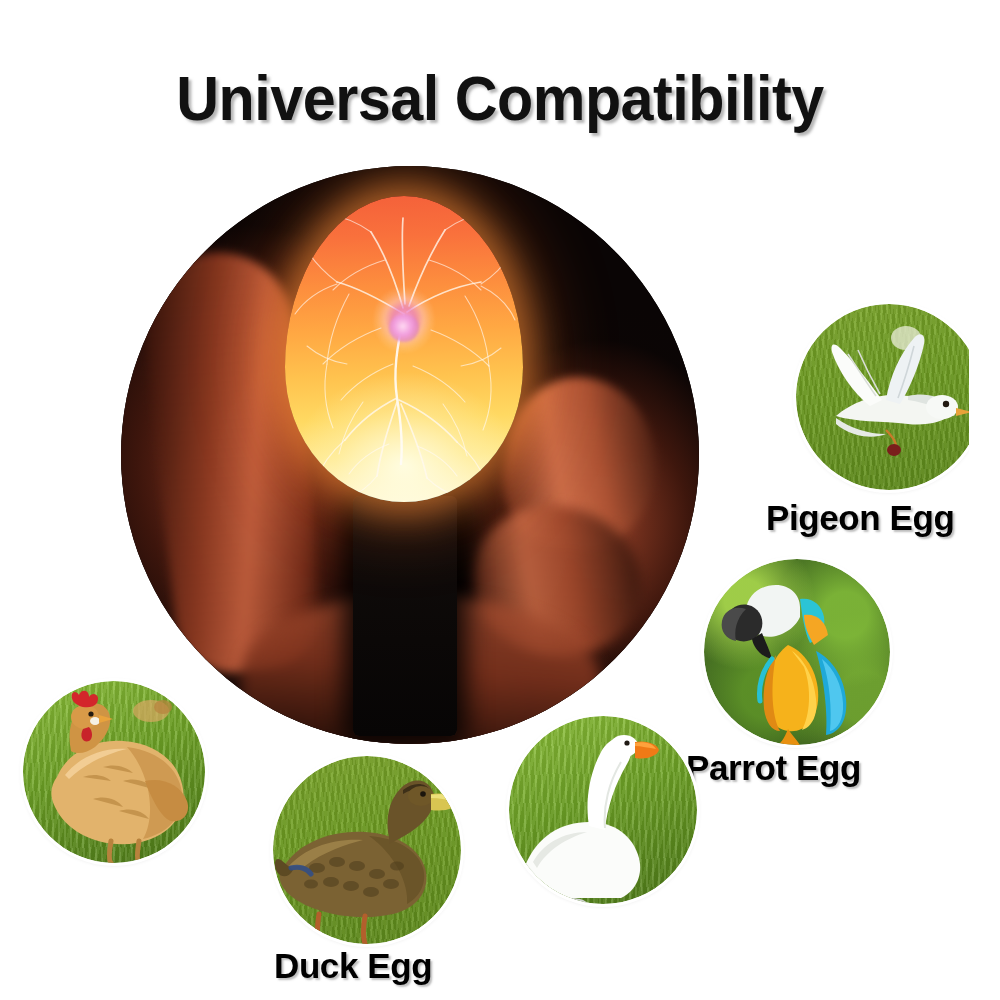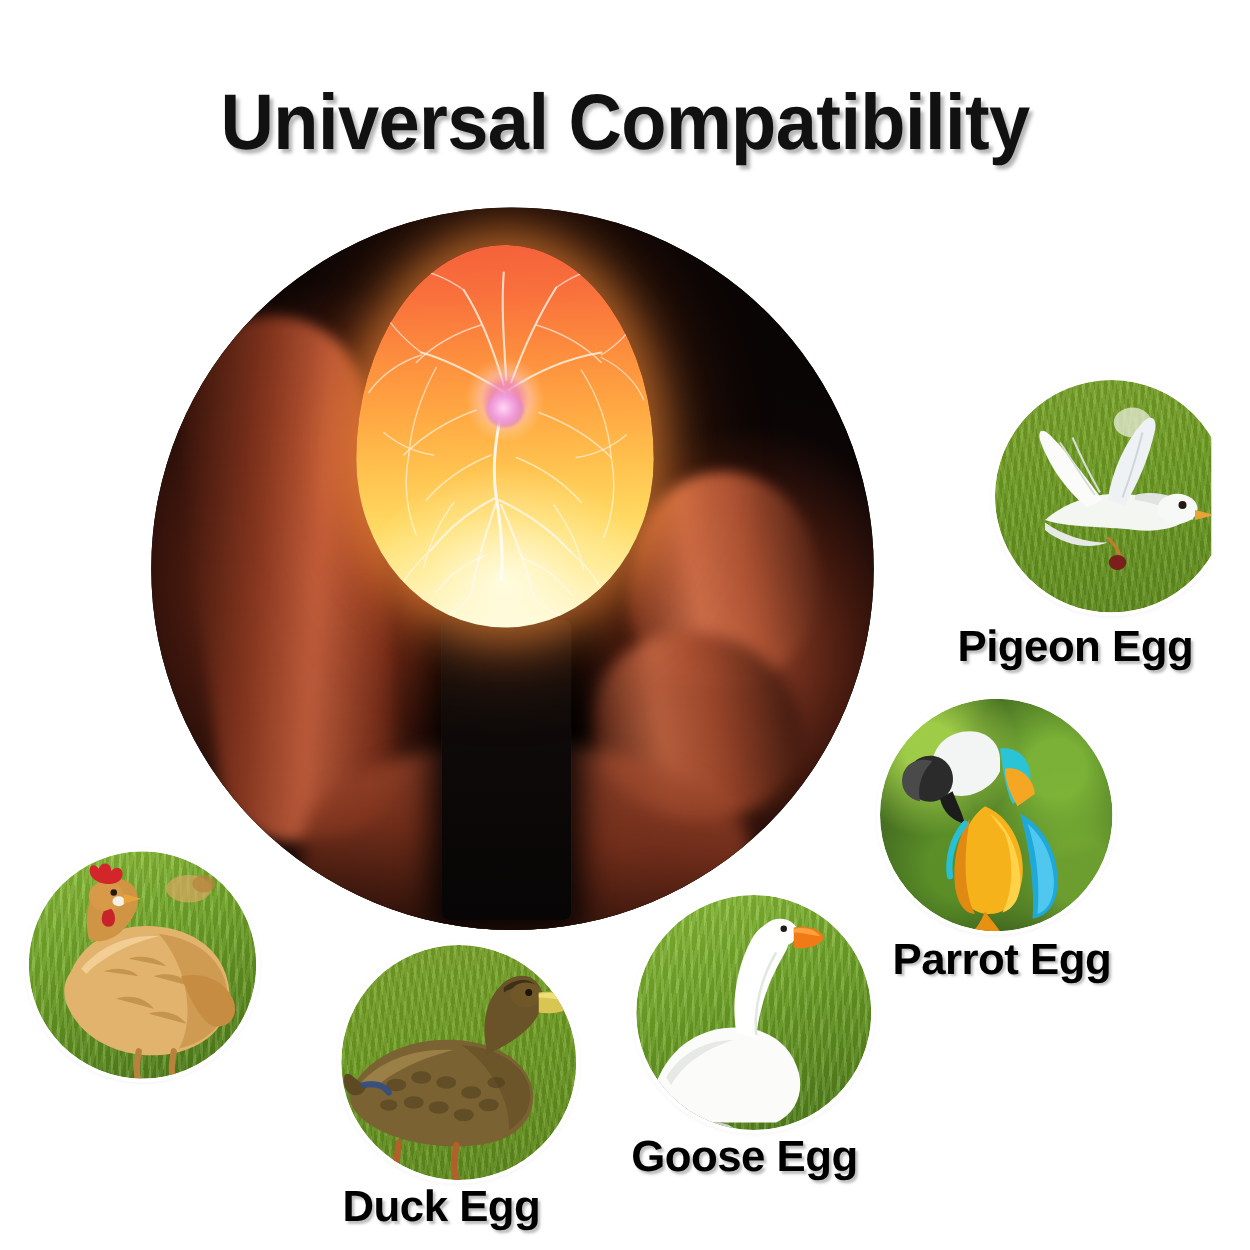--- a/index.html
+++ b/index.html
@@ -313,40 +313,39 @@
         <path d="M84 86 C 70 96, 62 116, 62 140 C 62 158, 70 170, 84 172 C 100 174, 112 162, 114 142 C 116 118, 104 94, 84 86 Z" fill="#f6b21b"></path>
         <path d="M88 92 C 100 100, 110 118, 112 140 C 114 156, 108 168, 98 171 C 106 156, 108 130, 100 108 Z" fill="#ffd24a"></path>
         <path d="M72 96 C 62 110, 58 130, 60 150 C 62 164, 68 172, 76 172 C 68 158, 66 128, 72 96 Z" fill="#e08a14"></path>
         <path d="M112 92 C 128 100, 140 118, 142 140 C 144 160, 136 174, 122 176 C 124 156, 120 118, 112 92 Z" fill="#1fa9d8"></path>
         <path d="M118 100 C 130 110, 138 126, 139 144 C 140 160, 134 170, 126 172 C 128 152, 126 122, 118 100 Z" fill="#4fc7ef"></path>
         <path d="M68 100 C 58 112, 54 128, 56 142" stroke="#27c0d4" stroke-width="5" fill="none" stroke-linecap="round"></path>
         <path d="M84 170 C 80 180, 76 186, 72 186 L 96 186 C 92 180, 88 176, 84 170 Z" fill="#e89010"></path>
       </svg>
     </div>
   </div>
-  <div class="chip-label" style="left:714px; top:748px;">Parrot Egg</div>
+  <div class="chip-label" style="left:686px; top:748px;">Parrot Egg</div>
 
   <div class="chip" style="left:509px; top:716px; width:188px; height:188px;">
     <div class="chip-photo">
       <div class="grass-b"></div>
       <svg class="art" viewBox="0 0 188 188">
         <path d="M16 150 C 28 120, 52 106, 80 106 C 106 106, 124 120, 130 142 C 134 158, 128 174, 112 182 L 30 182 C 18 174, 12 162, 16 150 Z" fill="#fbfcfa"></path>
         <path d="M24 146 C 34 128, 54 116, 78 116 C 58 122, 38 134, 28 152 Z" fill="#e6e9e4"></path>
         <path d="M80 110 C 76 86, 80 58, 92 36 C 98 24, 110 18, 118 24 C 124 28, 124 38, 118 48 C 106 68, 98 92, 96 114 Z" fill="#ffffff"></path>
         <path d="M96 112 C 94 90, 100 66, 112 46" stroke="#e3e7e2" stroke-width="2" fill="none"></path>
         <ellipse cx="115" cy="30" rx="14" ry="11" fill="#ffffff"></ellipse>
         <path d="M126 26 C 138 24, 148 28, 150 34 C 148 40, 138 44, 126 42 Z" fill="#f07a16"></path>
         <path d="M126 27 C 136 25, 144 28, 147 33 C 140 32, 132 30, 126 30 Z" fill="#ffa23c"></path>
         <circle cx="118" cy="27" r="2.6" fill="#201a14"></circle>
         <path d="M18 148 C 10 144, 6 150, 10 158 C 14 164, 22 164, 26 158 Z" fill="#eef1ed"></path>
         <path d="M62 182 C 64 186, 66 188, 68 188 L 80 188 C 76 184, 70 182, 62 182 Z" fill="#cfd3ce"></path>
       </svg>
     </div>
   </div>
-  <div class="chip-label" style="left:505px; top:906px;">Goose Egg</div>
 
   <div class="chip" style="left:273px; top:756px; width:188px; height:188px;">
     <div class="chip-photo">
       <div class="grass-a"></div>
       <svg class="art" viewBox="0 0 188 188">
         <path d="M10 112 C 24 88, 56 74, 92 76 C 124 78, 146 92, 152 112 C 158 132, 146 152, 120 158 C 86 166, 40 158, 18 140 C 6 130, 4 120, 10 112 Z" fill="#7b6233"></path>
         <path d="M16 110 C 32 92, 60 82, 90 84 C 74 88, 50 96, 32 110 Z" fill="#9a7f47"></path>
         <path d="M96 80 C 124 82, 144 94, 150 112 C 154 126, 148 140, 134 148 C 136 128, 122 98, 96 80 Z" fill="#6b5529"></path>
         <g opacity="0.55" fill="#4d3c1c">
           <ellipse cx="44" cy="112" rx="8" ry="5"></ellipse>

